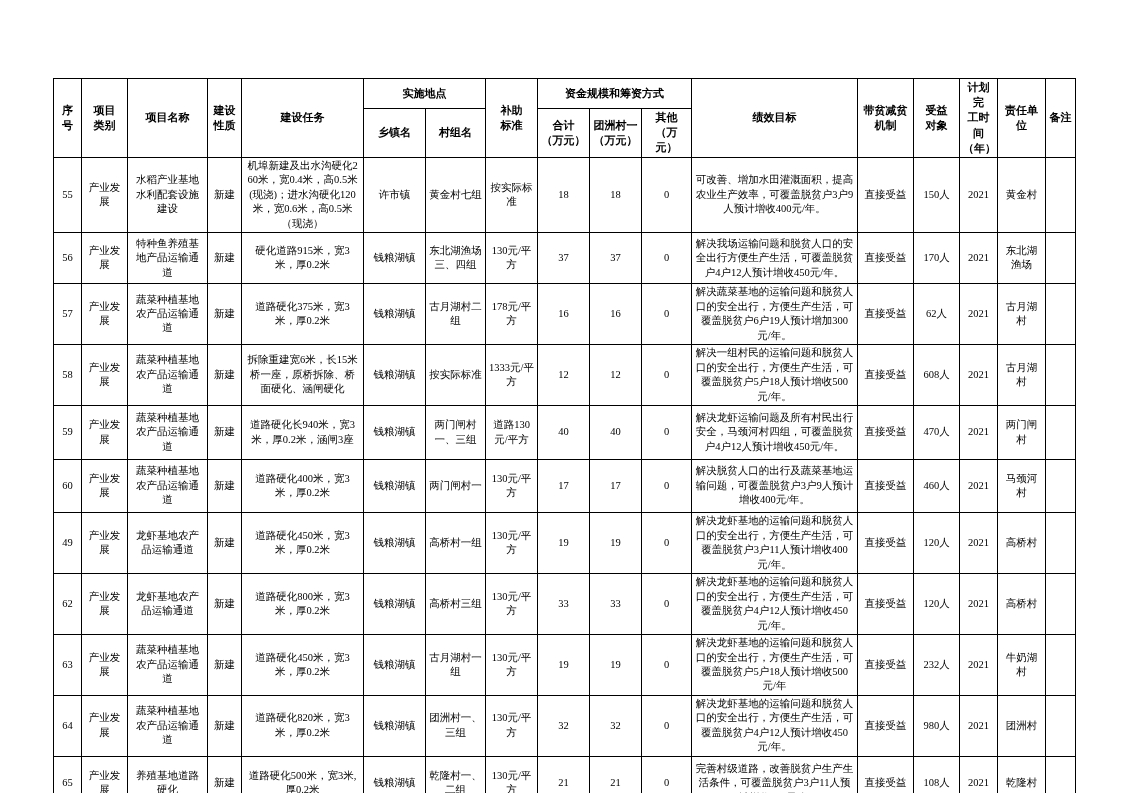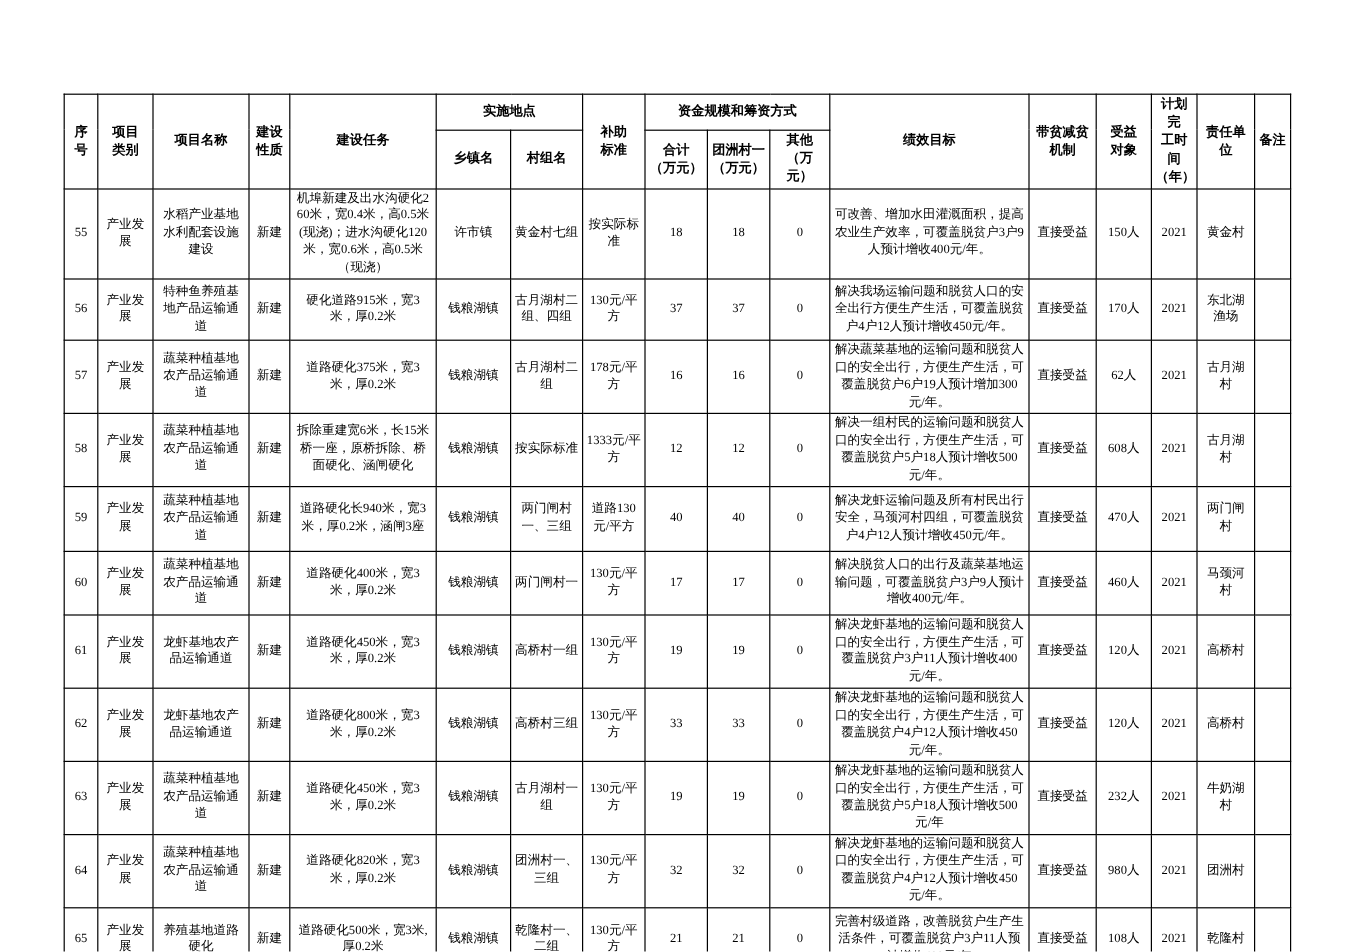--- a/index.html
+++ b/index.html
@@ -121,21 +121,21 @@
           <td class="col-unit">黄金村</td>
           <td class="col-remark"></td>
         </tr>
         <tr>
           <td class="col-seq">56</td>
           <td class="col-category">产业发展</td>
           <td class="col-name">特种鱼养殖基地产品运输通道</td>
           <td class="col-nature">新建</td>
           <td class="col-task">硬化道路915米，宽3米，厚0.2米</td>
           <td class="col-township">钱粮湖镇</td>
-          <td class="col-village">古月湖村二组、四组</td>
+          <td class="col-village">东北湖渔场三、四组</td>
           <td class="col-subsidy">130元/平方</td>
           <td class="col-total">37</td>
           <td class="col-fiscal">37</td>
           <td class="col-other">0</td>
           <td class="col-goal">解决我场运输问题和脱贫人口的安全出行方便生产生活，可覆盖脱贫户4户12人预计增收450元/年。</td>
           <td class="col-mechanism">直接受益</td>
           <td class="col-beneficiary">170人</td>
           <td class="col-finish">2021</td>
           <td class="col-unit">东北湖渔场</td>
           <td class="col-remark"></td>
@@ -210,21 +210,21 @@
           <td class="col-fiscal">17</td>
           <td class="col-other">0</td>
           <td class="col-goal">解决脱贫人口的出行及蔬菜基地运输问题，可覆盖脱贫户3户9人预计增收400元/年。</td>
           <td class="col-mechanism">直接受益</td>
           <td class="col-beneficiary">460人</td>
           <td class="col-finish">2021</td>
           <td class="col-unit">马颈河村</td>
           <td class="col-remark"></td>
         </tr>
         <tr>
-          <td class="col-seq">61</td>
+          <td class="col-seq">49</td>
           <td class="col-category">产业发展</td>
           <td class="col-name">龙虾基地农产品运输通道</td>
           <td class="col-nature">新建</td>
           <td class="col-task">道路硬化450米，宽3米，厚0.2米</td>
           <td class="col-township">钱粮湖镇</td>
           <td class="col-village">高桥村一组</td>
           <td class="col-subsidy">130元/平方</td>
           <td class="col-total">19</td>
           <td class="col-fiscal">19</td>
           <td class="col-other">0</td>

